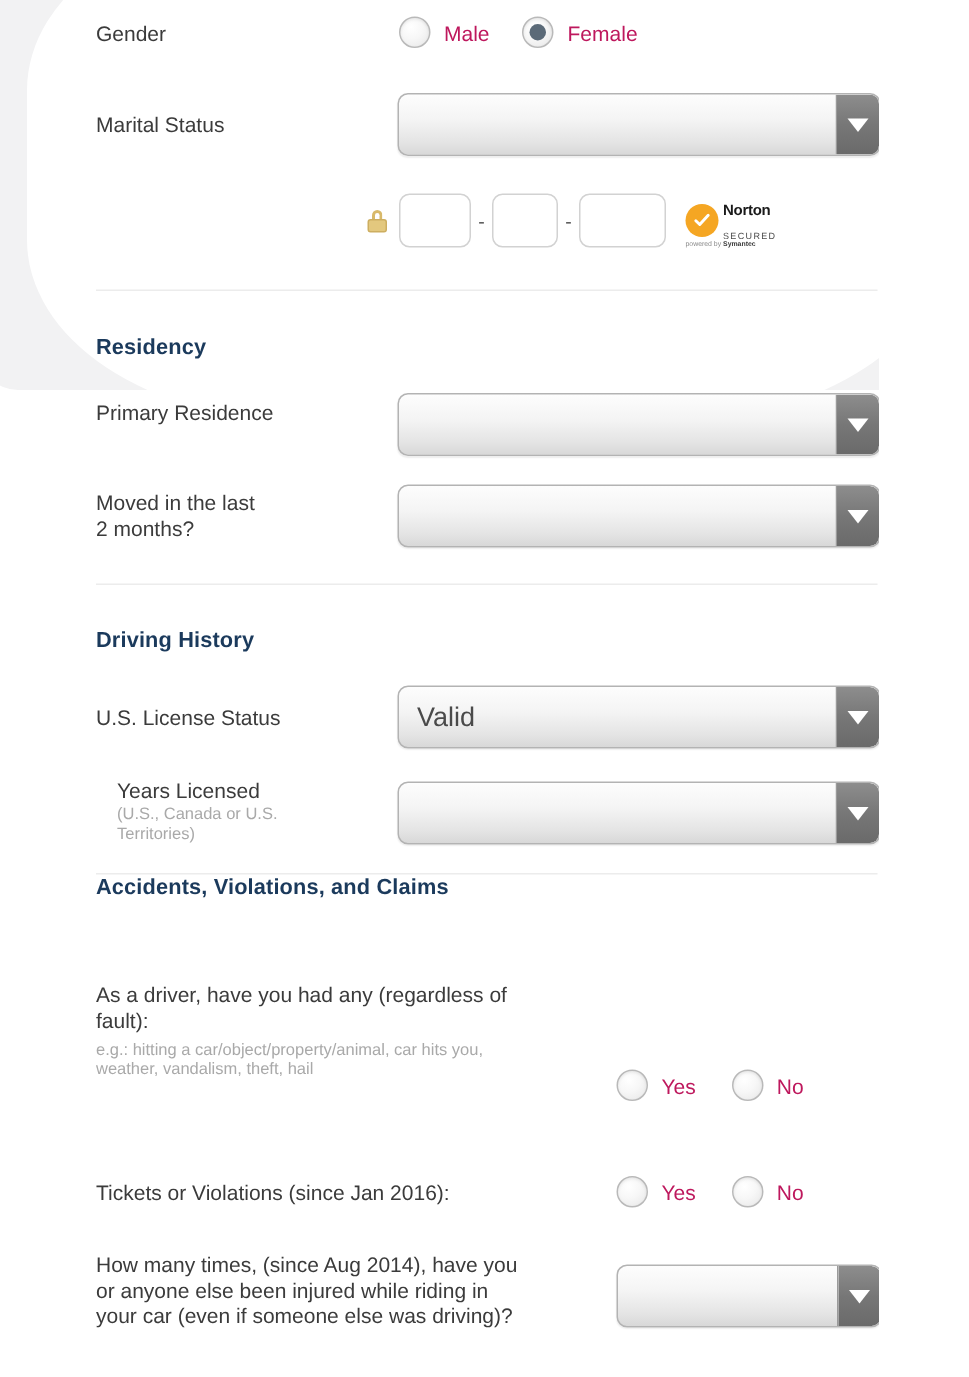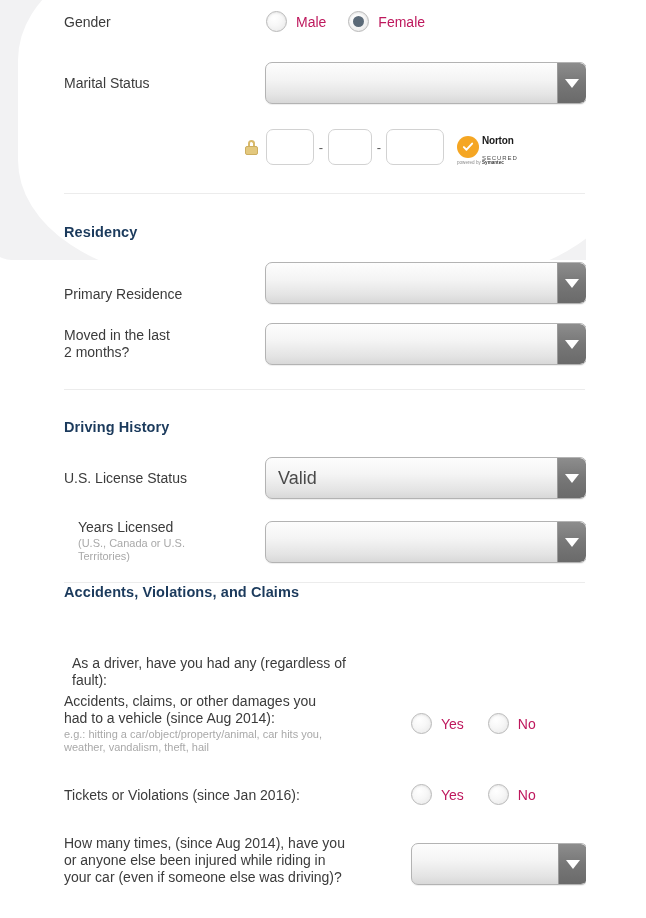--- a/index.html
+++ b/index.html
@@ -281,21 +281,21 @@
         <span class="n1">Norton</span><br>
         <span class="n2">SECURED</span>
       </span>
       <span class="n3"><span>powered by </span><b>Symantec</b></span>
     </div>
 
     <div class="divider" style="top:193px;"></div>
 
     <div class="section-head" style="top:224px;">Residency</div>
 
-    <div class="row" style="top:286px; left:0;">
+    <div class="row" style="top:267px; left:0;">
       <div class="label-col">
         <span class="label-main">Primary Residence</span>
       </div>
     </div>
     <div class="select" style="top:262px; left:265px; width:322px;">
       <span class="sel-text"></span>
       <span class="arrow-btn">
           <span class="tri"></span>
         </span>
     </div>
@@ -338,29 +338,28 @@
       <span class="sel-text"></span>
       <span class="arrow-btn">
           <span class="tri"></span>
         </span>
     </div>
 
     <div class="divider" style="top:582px;"></div>
 
     <div class="section-head" style="top:584px;">Accidents, Violations, and Claims</div>
 
-    <div class="row" style="top:655px; left:8px;">
+    <div class="row" style="top:655px; left:0;">
       <div class="label-col wide">
         <span class="label-main">As a driver, have you had any (regardless of fault):</span>
       </div>
     </div>
 
     <div class="row" style="top:693px; left:0;">
       <div class="label-col" style="width:340px;">
-        <span class="label-main">Accidents, claims, or other damages you had to a vehicle (since Aug 2014):</span>
         <span class="hint">e.g.: hitting a car/object/property/animal, car hits you, weather, vandalism, theft, hail</span>
       </div>
     </div>
     <div class="radio-group" style="top:713px; left:411px;">
       <div class="radio-item">
         <span class="radio"></span>
         <span class="radio-label">Yes</span>
       </div>
       <div class="radio-item" style="margin-left:24px;">
         <span class="radio"></span>

